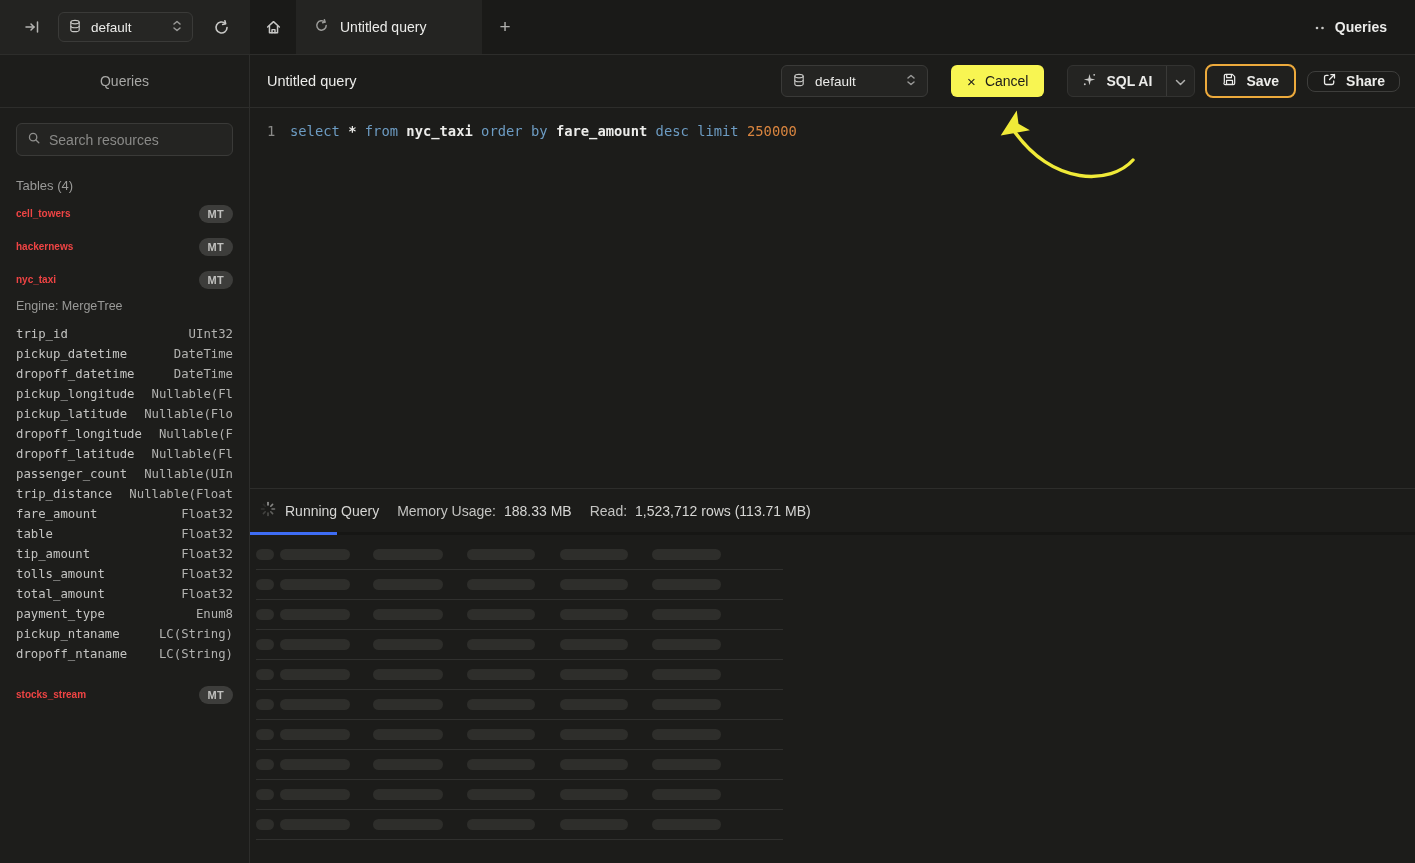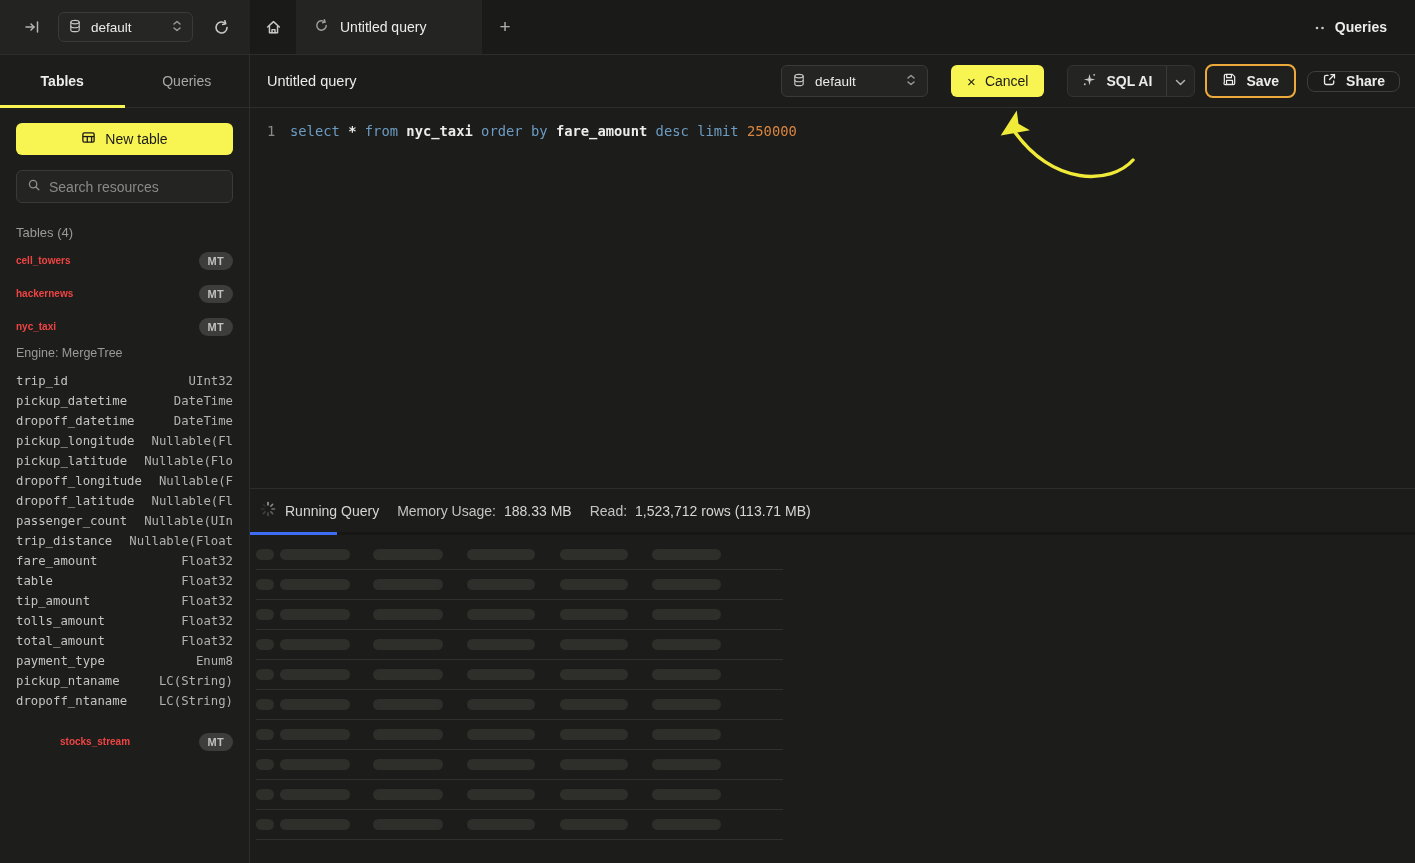--- a/index.html
+++ b/index.html
@@ -48,21 +48,21 @@
   .section-label{margin:22px 16px 4px;font-size:13px;color:#9a9a98;}
   .tables-list{padding:0 16px;overflow:hidden;}
   .table-row{height:33px;display:flex;align-items:center;justify-content:space-between;cursor:pointer;}
   .table-name{font-weight:600;font-size:10px;color:#ef4444;}
   .badge{background:#3d3d3b;color:#c0c0be;font-size:11px;font-weight:600;padding:3px 9px;border-radius:10px;letter-spacing:.3px;}
   .engine{font-size:12.5px;color:#9a9a98;margin:3px 0 11px;}
   .columns{font-family:"DejaVu Sans Mono",monospace;font-size:12.3px;line-height:20px;margin-bottom:4px;}
   .col-row{display:flex;justify-content:space-between;white-space:nowrap;overflow:hidden;}
   .col-name{color:#c4c4c2;}
   .col-type{color:#b2b2b0;margin-left:8px;}
-  .gap-top{margin-top:14px;margin-left:44px;}
+  .gap-top{margin-top:14px;}
 
   
   .editor-header{height:53px;flex:0 0 53px;border-bottom:1px solid var(--border);display:flex;align-items:center;padding:0 15px 0 17px;}
   .editor-title{font-size:14.5px;color:var(--txt);}
   .controls{margin-left:auto;display:flex;align-items:center;}
   .ctl-select{display:flex;align-items:center;gap:9px;height:32px;width:147px;background:var(--bg-raise);
               border:1px solid var(--border-lt);border-radius:6px;padding:0 10px;margin-right:23px;color:var(--txt);}
   .ctl-select .lbl{flex:1;text-align:left;font-size:13.5px;}
   .cancel-btn{height:32px;padding:0 16px;background:var(--yellow);border-radius:6px;color:#1b1b19;
               display:flex;align-items:center;gap:9px;margin-right:23px;font-size:14px;}
@@ -179,39 +179,25 @@
           <span>Queries</span>
         </button>
       </div>
     </div>
   </header>
 
   <div class="body">
 
     <aside class="sidebar">
       <div class="side-tabs">
-        <div class="side-tab active">
-          <span>Tables</span>
-        </div>
         <div class="side-tab">
           <span>Queries</span>
         </div>
       </div>
 
-      <button class="new-table">
-        <span>
-          <svg width="15" height="15" viewBox="0 0 16 16" fill="none" stroke="#1b1b19" stroke-width="1.4" stroke-linejoin="round">
-            <rect x="2" y="3" width="12" height="10" rx="1.5"></rect>
-              <line x1="2" y1="7" x2="14" y2="7"></line>
-              <line x1="6.7" y1="7" x2="6.7" y2="13"></line>
-              <line x1="11.3" y1="7" x2="11.3" y2="13"></line>
-          </svg>
-        </span>
-        <span>New table</span>
-      </button>
 
       <div class="search-box">
         <span>
           <svg width="14" height="14" viewBox="0 0 16 16" fill="none" stroke="#8f8f8d" stroke-width="1.5" stroke-linecap="round">
             <circle cx="7" cy="7" r="4.2"></circle>
               <line x1="10.2" y1="10.2" x2="13.5" y2="13.5"></line>
           </svg>
         </span>
         <input type="text" placeholder="Search resources" style="">
       </div>

